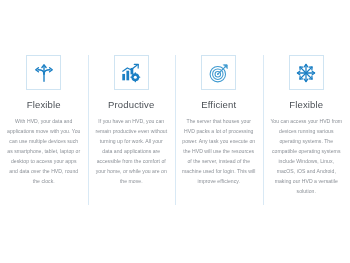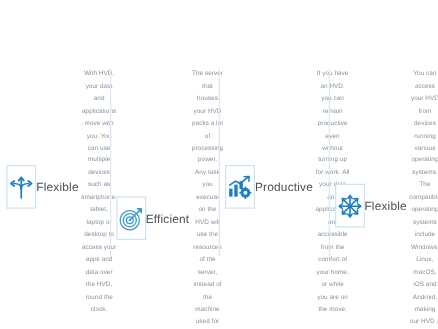--- a/index.html
+++ b/index.html
@@ -23,21 +23,21 @@
     justify-content: center;
     padding-top: 55px;
     background: #ffffff;
   }
   .feature-card {
     position: relative;
     width: 87.5px;
     box-sizing: border-box;
     padding: 0 5px;
     display: flex;
-    flex-direction: row;
+    flex-direction: column;
     align-items: center;
     text-align: center;
   }
   .feature-card + .feature-card::before {
     content: "";
     position: absolute;
     left: 0px;
     top: 0px;
     width: 1px;
     height: 150px;
@@ -93,56 +93,56 @@
         </svg>
       </span>
     </div>
     <div class="card-title">Flexible</div>
     <p class="card-text">With HVD, your data and applications move with you. You can use multiple devices such as smartphone, tablet, laptop or desktop to access your apps and data over the HVD, round the clock.</p>
   </div>
 
   <div class="feature-card">
     <div class="icon-box">
       <span>
-        <svg width="22" height="22" viewBox="0 0 24 24" fill="none" stroke="#3f9ad0" stroke-width="1.15" stroke-linecap="round" stroke-linejoin="round">
-          <circle cx="10.7" cy="13.3" r="8.4"></circle>
-          <circle cx="10.7" cy="13.3" r="5.7"></circle>
-          <circle cx="10.7" cy="13.3" r="3.0"></circle>
-          <circle cx="10.7" cy="13.3" r="0.9" fill="#3f9ad0" stroke="none"></circle>
-          <path d="M10.7 13.3 L20.4 3.6" stroke-width="1.3"></path>
-          <path d="M17.2 3.0 L20.9 3.1 L21.0 6.8 Z" fill="#3f9ad0" stroke="#3f9ad0" stroke-width="0.9"></path>
-        </svg>
-      </span>
-    </div>
-    <div class="card-title">Efficient</div>
-    <p class="card-text">The server that houses your HVD packs a lot of processing power. Any task you execute on the HVD will use the resources of the server, instead of the machine used for login. This will improve efficiency.</p>
-  </div>
-
-  <div class="feature-card">
-    <div class="icon-box">
-      <span>
         <svg width="22" height="22" viewBox="0 0 24 24" fill="none" stroke="#1b7fc4" stroke-width="1.4" stroke-linecap="round" stroke-linejoin="round">
           <rect x="2.5" y="13" width="3" height="7" fill="#1b7fc4" stroke="none"></rect>
           <rect x="7" y="9.5" width="3" height="10.5" fill="#1b7fc4" stroke="none"></rect>
           <rect x="11.5" y="6.5" width="3" height="7" fill="#1b7fc4" stroke="none"></rect>
           <path d="M3 10 L8 6.5 L12 8.5 L19.5 2.8"></path>
           <path d="M15.6 2.6 L20 2.5 L19.8 6.6" stroke-width="1.3"></path>
           <circle cx="16.7" cy="16.6" r="4.3" fill="#1b7fc4" stroke="none"></circle>
           <circle cx="16.7" cy="16.6" r="1.7" fill="#ffffff" stroke="none"></circle>
           <g fill="#1b7fc4" stroke="none">
             <rect x="16.0" y="11.2" width="1.4" height="1.9" rx="0.4"></rect>
             <rect x="16.0" y="20.1" width="1.4" height="1.9" rx="0.4"></rect>
             <rect x="11.3" y="15.9" width="1.9" height="1.4" rx="0.4"></rect>
             <rect x="20.2" y="15.9" width="1.9" height="1.4" rx="0.4"></rect>
           </g>
         </svg>
       </span>
     </div>
     <div class="card-title">Productive</div>
     <p class="card-text">If you have an HVD, you can remain productive even without turning up for work. All your data and applications are accessible from the comfort of your home, or while you are on the move.</p>
+  </div>
+
+  <div class="feature-card">
+    <div class="icon-box">
+      <span>
+        <svg width="22" height="22" viewBox="0 0 24 24" fill="none" stroke="#3f9ad0" stroke-width="1.15" stroke-linecap="round" stroke-linejoin="round">
+          <circle cx="10.7" cy="13.3" r="8.4"></circle>
+          <circle cx="10.7" cy="13.3" r="5.7"></circle>
+          <circle cx="10.7" cy="13.3" r="3.0"></circle>
+          <circle cx="10.7" cy="13.3" r="0.9" fill="#3f9ad0" stroke="none"></circle>
+          <path d="M10.7 13.3 L20.4 3.6" stroke-width="1.3"></path>
+          <path d="M17.2 3.0 L20.9 3.1 L21.0 6.8 Z" fill="#3f9ad0" stroke="#3f9ad0" stroke-width="0.9"></path>
+        </svg>
+      </span>
+    </div>
+    <div class="card-title">Efficient</div>
+    <p class="card-text">The server that houses your HVD packs a lot of processing power. Any task you execute on the HVD will use the resources of the server, instead of the machine used for login. This will improve efficiency.</p>
   </div>
 
   <div class="feature-card">
     <div class="icon-box">
       <span>
         <svg width="22" height="22" viewBox="0 0 24 24" fill="none" stroke="#1b7fc4" stroke-width="1.4" stroke-linecap="round" stroke-linejoin="round">
           <g>
             <path d="M12 12 L12 3"></path>
               <path d="M12 2.6 L10.1 5.2 M12 2.6 L13.9 5.2"></path>
             <path d="M12 12 L12 21"></path>

